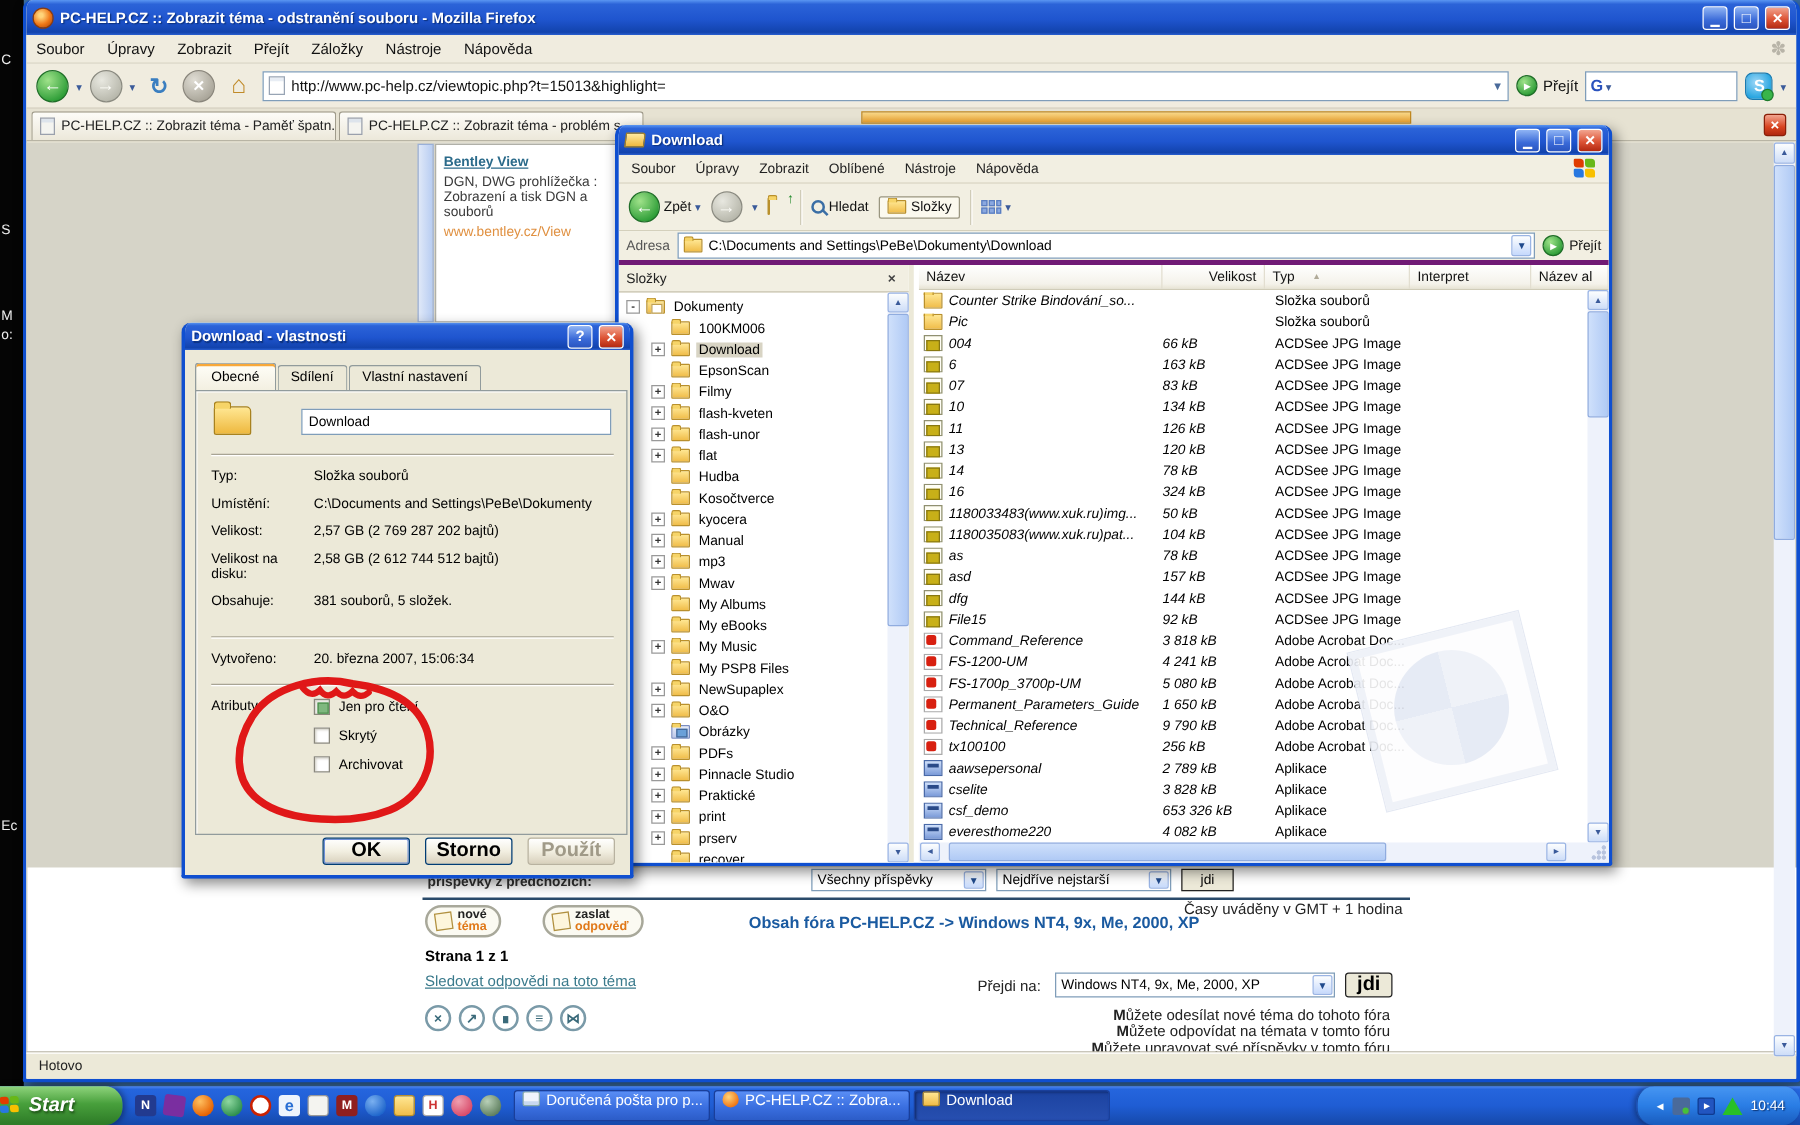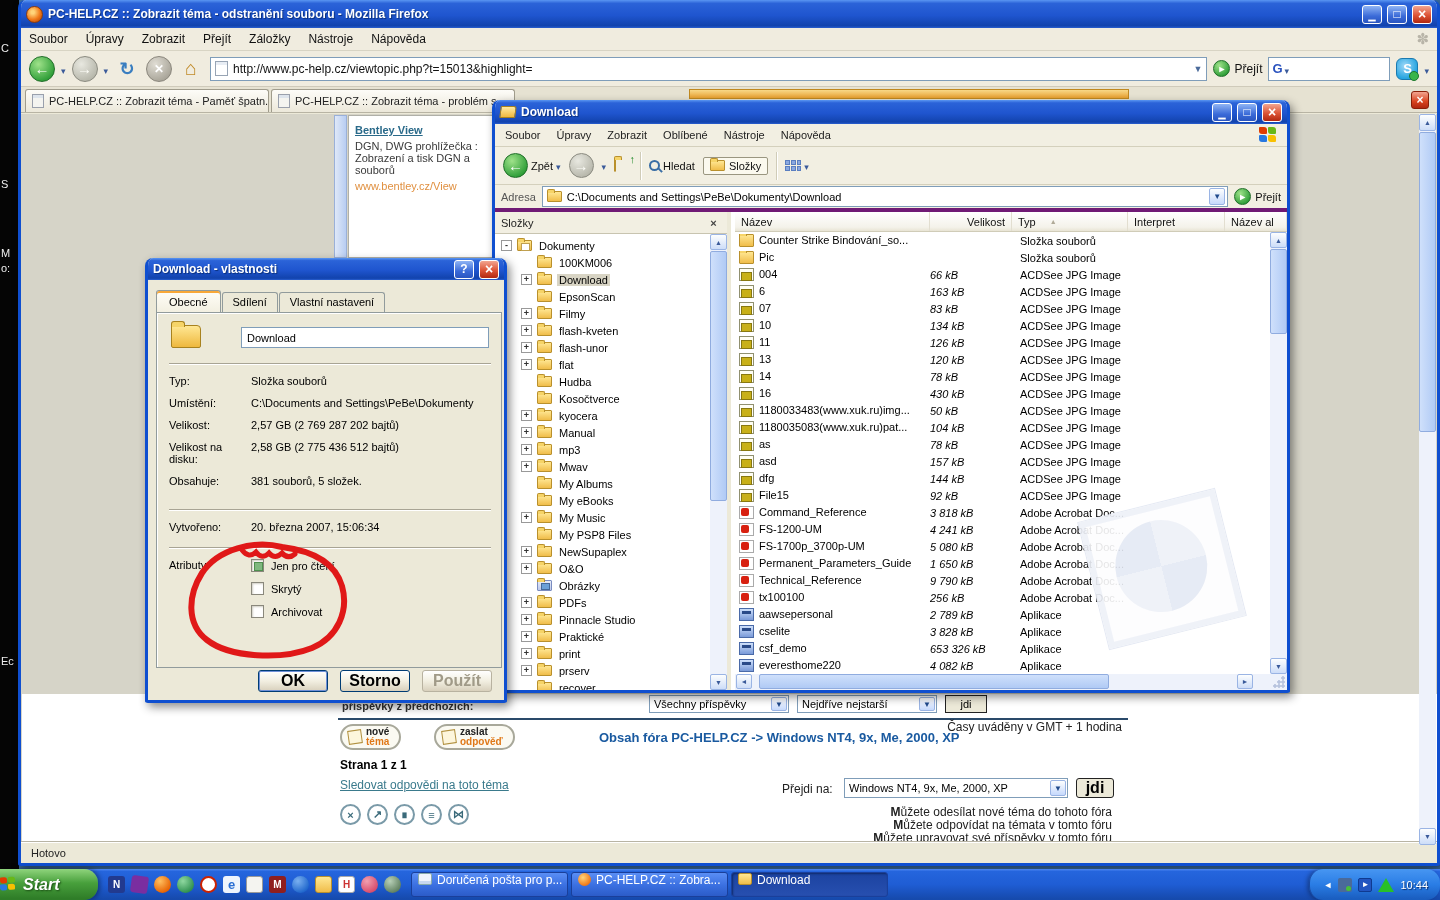--- a/index.html
+++ b/index.html
@@ -173,21 +173,21 @@
   .titem.sel .tlabel { background:#d8d4c4; }
   #treescroll { position:absolute; right:0; top:22px; width:17px; bottom:0; }
 
   #filepane { position:absolute; left:240px; top:0; right:0; bottom:16px; overflow:hidden; }
   .fhead { display:grid; grid-template-columns:195px 82px 116px 97px 1fr; height:20px; background:linear-gradient(180deg,#ffffff,#f4f2ea 80%,#e8e4d4);
            border-bottom:1px solid #d0ccb8; font-size:11px; color:#111; }
   .fhead > div { display:flex; align-items:center; padding:0 6px; border-right:1px solid #e2ded0; }
   .fhead .hsize { justify-content:flex-end; }
   .fhead .sorta::after { content:"▲"; font-size:7px; color:#b0aa98; margin-left:14px; }
   .frow { display:grid; grid-template-columns:195px 82px 116px 97px 1fr; height:17px; align-items:center; font-size:11px; color:#000; }
-  .fname { display:flex; align-items:flex-start; gap:5px; padding-left:4px; overflow:hidden; white-space:nowrap; }
+  .fname { display:flex; align-items:center; gap:5px; padding-left:4px; overflow:hidden; white-space:nowrap;font-style:italic; }
   .fsize { padding-right:12px; white-space:nowrap;font-style:italic; }
   .ftype { padding-left:8px; white-space:nowrap; overflow:hidden; }
   .ficon { width:15px; height:13px; flex:none; position:relative; }
   .ficon.folder { background:linear-gradient(180deg,#ffe793,#f0bd4a); border:1px solid #b9902c; border-radius:1px; }
   .ficon.folder::before { content:""; position:absolute; top:-3px; left:-1px; width:6px; height:3px; background:#f6d468; border:1px solid #b9902c; border-bottom:none; }
   .ficon.jpg { background:#fffef4; border:1px solid #909070; }
   .ficon.jpg::after { content:""; position:absolute; left:1px; top:3px; width:9px; height:7px; background:#c8b018; border:1px solid #887810; }
   .ficon.pdf { background:#fff; border:1px solid #aaa; }
   .ficon.pdf::after { content:""; position:absolute; left:1px; top:1px; width:8px; height:8px; background:#d82010; border-radius:2px; }
   .ficon.app { background:linear-gradient(180deg,#cfe0fb,#7a9ad8); border:1px solid #4a6aa8; }
@@ -742,21 +742,21 @@
         <div class="fsize">78 kB</div>
         <div class="ftype">ACDSee JPG Image</div>
         <div></div>
         <div></div>
       </div>
         <div class="frow">
         <div class="fname">
           <span class="ficon jpg"></span>
           <span>16</span>
         </div>
-        <div class="fsize">430 kB</div>
+        <div class="fsize">324 kB</div>
         <div class="ftype">ACDSee JPG Image</div>
         <div></div>
         <div></div>
       </div>
         <div class="frow">
         <div class="fname">
           <span class="ficon jpg"></span>
           <span>1180033483(www.xuk.ru)img...</span>
         </div>
         <div class="fsize">50 kB</div>
@@ -958,21 +958,21 @@
         <div class="drow">
         <span>Umístění:</span>
         <span>C:\Documents and Settings\PeBe\Dokumenty</span>
       </div>
         <div class="drow">
         <span>Velikost:</span>
         <span>2,57 GB (2 769 287 202 bajtů)</span>
       </div>
         <div class="drow">
         <span>Velikost na disku:</span>
-        <span>2,58 GB (2 775 436 512 bajtů)</span>
+        <span>2,58 GB (2 612 744 512 bajtů)</span>
       </div>
         <div class="drow">
         <span>Obsahuje:</span>
         <span>381 souborů, 5 složek.</span>
       </div>
     </div>
 
     <div class="dsep" style="top:196px"></div>
     <div class="crow">
       <span>Vytvořeno:</span>

